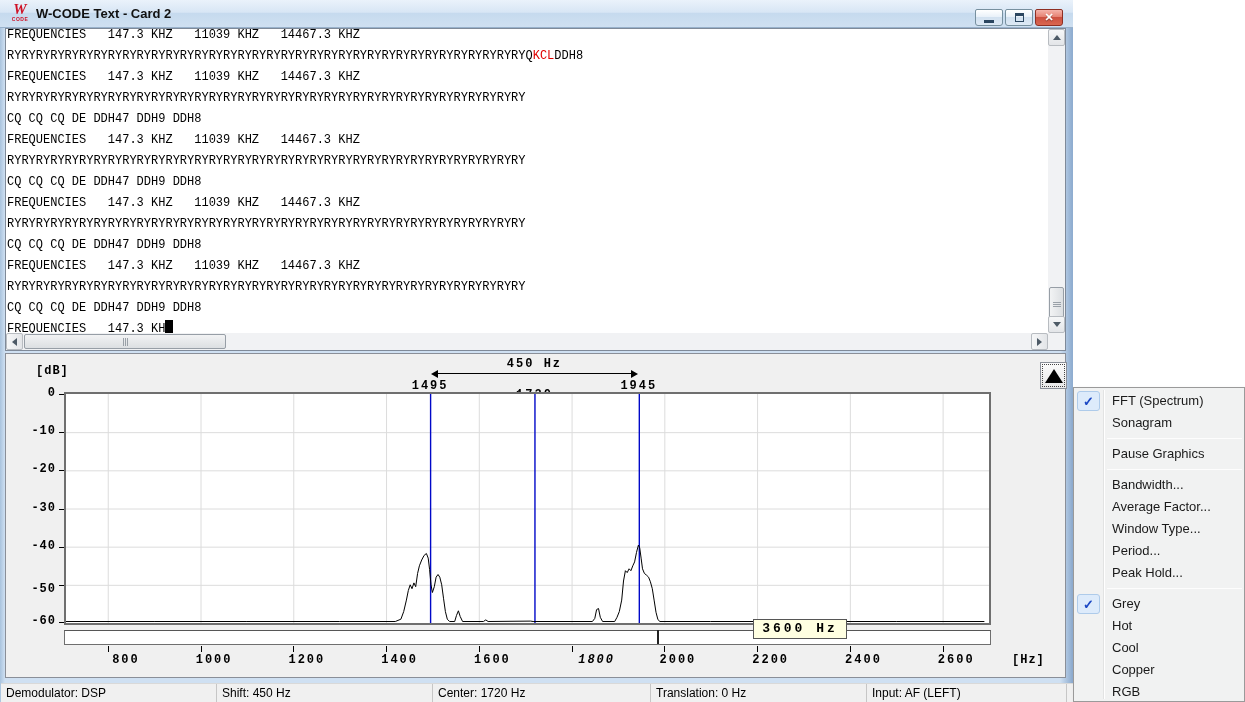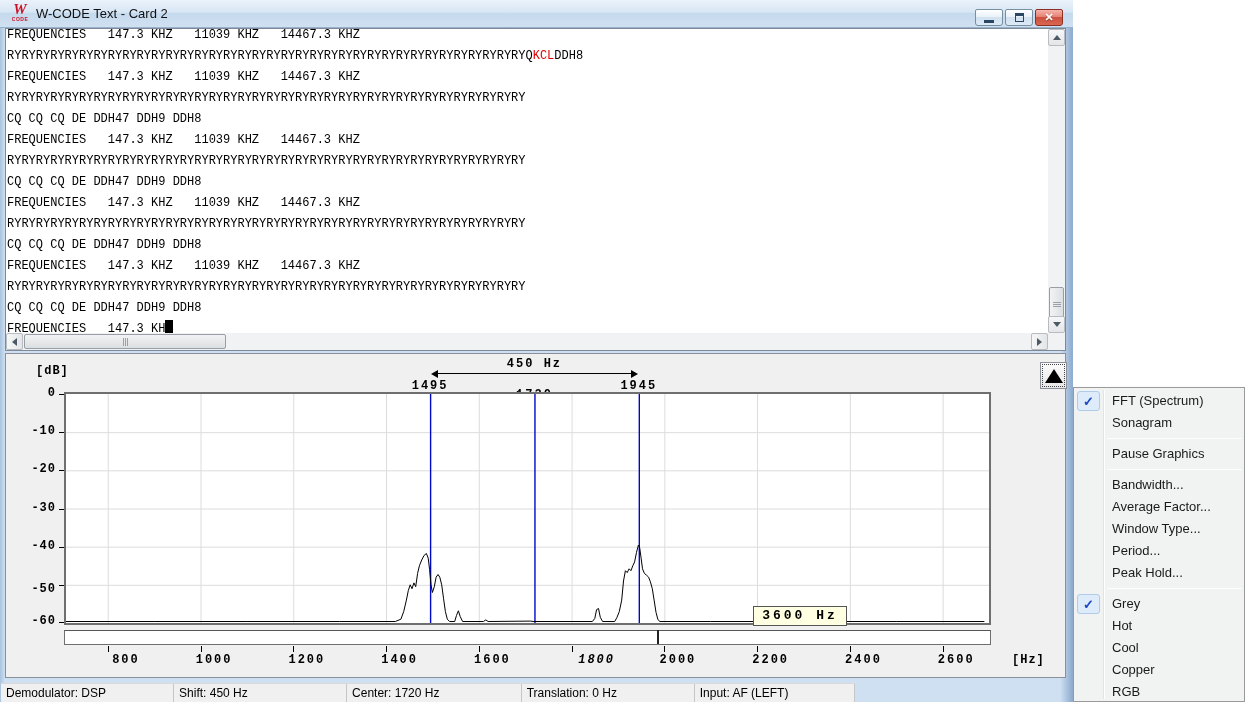--- a/index.html
+++ b/index.html
@@ -10,21 +10,21 @@
   
   #window { position:absolute; left:0; top:0; width:1073px; height:702px;
             background:linear-gradient(90deg,#a9c3dd 0,#cfe0f2 5px,#cfe0f2 1060px,#8fadd0 1072px); }
   .titlebar { position:absolute; left:0; top:0; width:1073px; height:28px;
               background:linear-gradient(180deg,#eaf2fb 0%,#d8e6f5 45%,#c6daee 50%,#cfe0f1 100%);
               border-bottom:1px solid #98b1cb; }
   .app-icon { position:absolute; left:8px; top:3px; width:24px; height:22px; text-align:center; }
   .app-icon .w { font-family:"Liberation Serif", serif; font-style:italic; font-weight:bold;
                  font-size:15px; line-height:13px; color:#cf1126; display:block; }
   .app-icon .code { font-size:5px; font-weight:bold; color:#cf1126; letter-spacing:0.5px; display:block; }
-  .title-text { position:absolute; left:36px; top:6px; font-size:13px; color:#111; }
+  .title-text { position:absolute; left:36px; top:6px; font-size:13px; color:#111;font-weight:bold; }
   .win-buttons { position:absolute; right:10px; top:9px; display:flex; gap:2px; }
   .wbtn { width:28px; height:17px; border:1px solid #77909f; border-radius:2px 2px 3px 3px;
           background:linear-gradient(180deg,#ffffff 0%,#e9f1f9 45%,#d2e1f0 50%,#dde9f5 100%);
           display:flex; align-items:center; justify-content:center; }
   .wbtn.close { border-color:#8e2f23;
           background:linear-gradient(180deg,#f4b3aa 0%,#e68273 45%,#cd5040 50%,#d96750 100%); }
   .glyph-min { width:10px; height:3px; background:#2b4660; margin-top:7px; }
   .glyph-restore { width:9px; height:9px; border:1px solid #2b4660; border-top-width:3px; background:transparent; }
   .glyph-close { color:#fff; font-size:11px; font-weight:bold; line-height:11px;
                  text-shadow:0 1px 1px rgba(0,0,0,.35); }
@@ -74,31 +74,31 @@
   .mark-label { position:absolute; top:25px; width:70px; text-align:center; font-size:12px; font-weight:bold; letter-spacing:2px; }
   .plot { position:absolute; left:58px; top:38px; width:927px; height:233px; border:2px solid #6f6f6f; background:#fff; }
   .plot svg { display:block; }
   .ylab { position:absolute; left:4px; width:46px; text-align:right; font-size:12px; font-weight:bold; letter-spacing:1px; }
   .ytick { position:absolute; left:53px; width:5px; height:1px; background:#000; }
   .xtick { position:absolute; top:292px; width:1px; height:6px; background:#000; }
   .xlab { position:absolute; top:299px; width:64px; text-align:right; font-size:12px; font-weight:bold; letter-spacing:2px; }
   .freq-slider { position:absolute; left:58px; top:276px; width:927px; height:15px;
                  background:#fff; border:1px solid #6f6f6f; border-top-color:#565656; }
   .slider-thumb { position:absolute; top:-1px; width:2px; height:14px; background:#222; }
-  .value-tooltip { position:absolute; left:747px; top:252px; width:94px; height:20px; background:#ffffe1;
+  .value-tooltip { position:absolute; left:747px; top:265px; width:94px; height:20px; background:#ffffe1;
                    border:1px solid #565656; z-index:6; text-align:center; font-size:13px; font-weight:bold;
                    letter-spacing:3px; line-height:18px; color:#000; }
   .tri-btn { position:absolute; left:1034px; top:8px; width:27px; height:27px; border:1px solid #8a8f98;
              background:linear-gradient(180deg,#fbfbfb,#e8e8e8); outline:1px dotted #444; outline-offset:-3px;
              display:flex; align-items:center; justify-content:center; }
   .tri-glyph { width:0; height:0; border-left:9px solid transparent; border-right:9px solid transparent;
                border-bottom:14px solid #000; }
 
   
-  .statusbar { position:absolute; left:1px; top:683px; width:854px; height:19px; background:#f0f0f0;
+  .statusbar { position:absolute; left:1px; top:683px; width:1138px; height:19px; background:#f0f0f0;
                border-top:1px solid #d9d9d9; display:flex; font-size:12px; color:#000; }
   .status-cell { height:100%; padding:2px 0 0 5px; border-right:1px solid #c6c6c6; overflow:hidden; white-space:nowrap; }
 
   
   .context-menu { position:absolute; left:1073px; top:387px; width:172px; height:315px; overflow:hidden;
                   background:#f1f2f2; border:1px solid #9a9a9a; box-shadow:3px 3px 4px rgba(0,0,0,.25);
                   padding-top:2px; font-size:13px; z-index:10; }
   .context-menu::before { content:""; position:absolute; left:29px; top:2px; bottom:2px; width:1px; background:#e2e3e3; }
   .context-menu::after  { content:""; position:absolute; left:30px; top:2px; bottom:2px; width:1px; background:#ffffff; }
   .menu-item { position:relative; height:22px; line-height:22px; padding-left:38px; color:#1a1a1a; z-index:2; }

